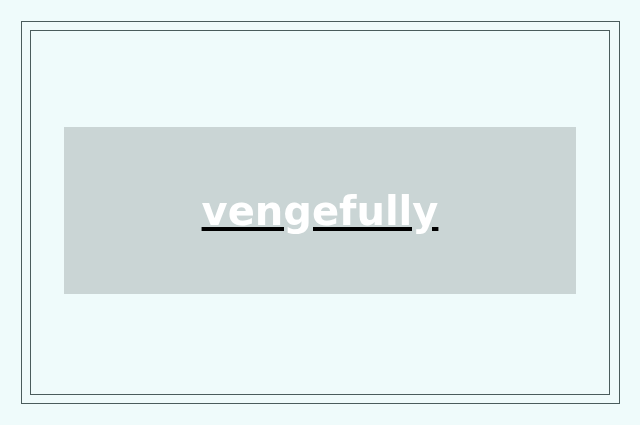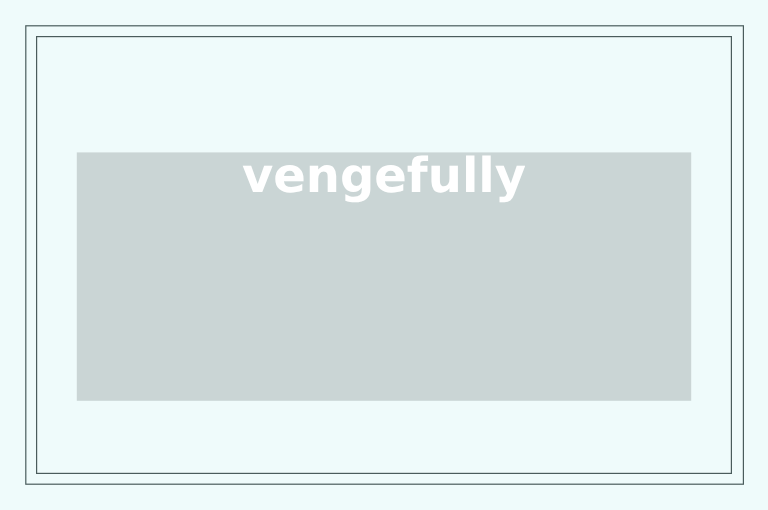--- a/index.html
+++ b/index.html
@@ -46,26 +46,27 @@
     box-sizing: border-box;
     background: transparent;
   }
 
   
   #placeholder-panel {
     position: absolute;
     left: 64px;
     top: 127px;
     width: 512px;   
-    height: 207px;  
+    height: 167px;  
     background: #cad5d5;
     display: flex;
-    align-items: flex-start;
+    align-items: center;
     justify-content: center;
     box-sizing: border-box;
+    text-decoration: underline;
   }
 
   #placeholder-label {
     color: #ffffff;
     font-family: "DejaVu Sans", "Liberation Sans", sans-serif;
     font-size: 40px;
     font-weight: 700;
     line-height: 1;
     letter-spacing: 0px;
     white-space: nowrap;

